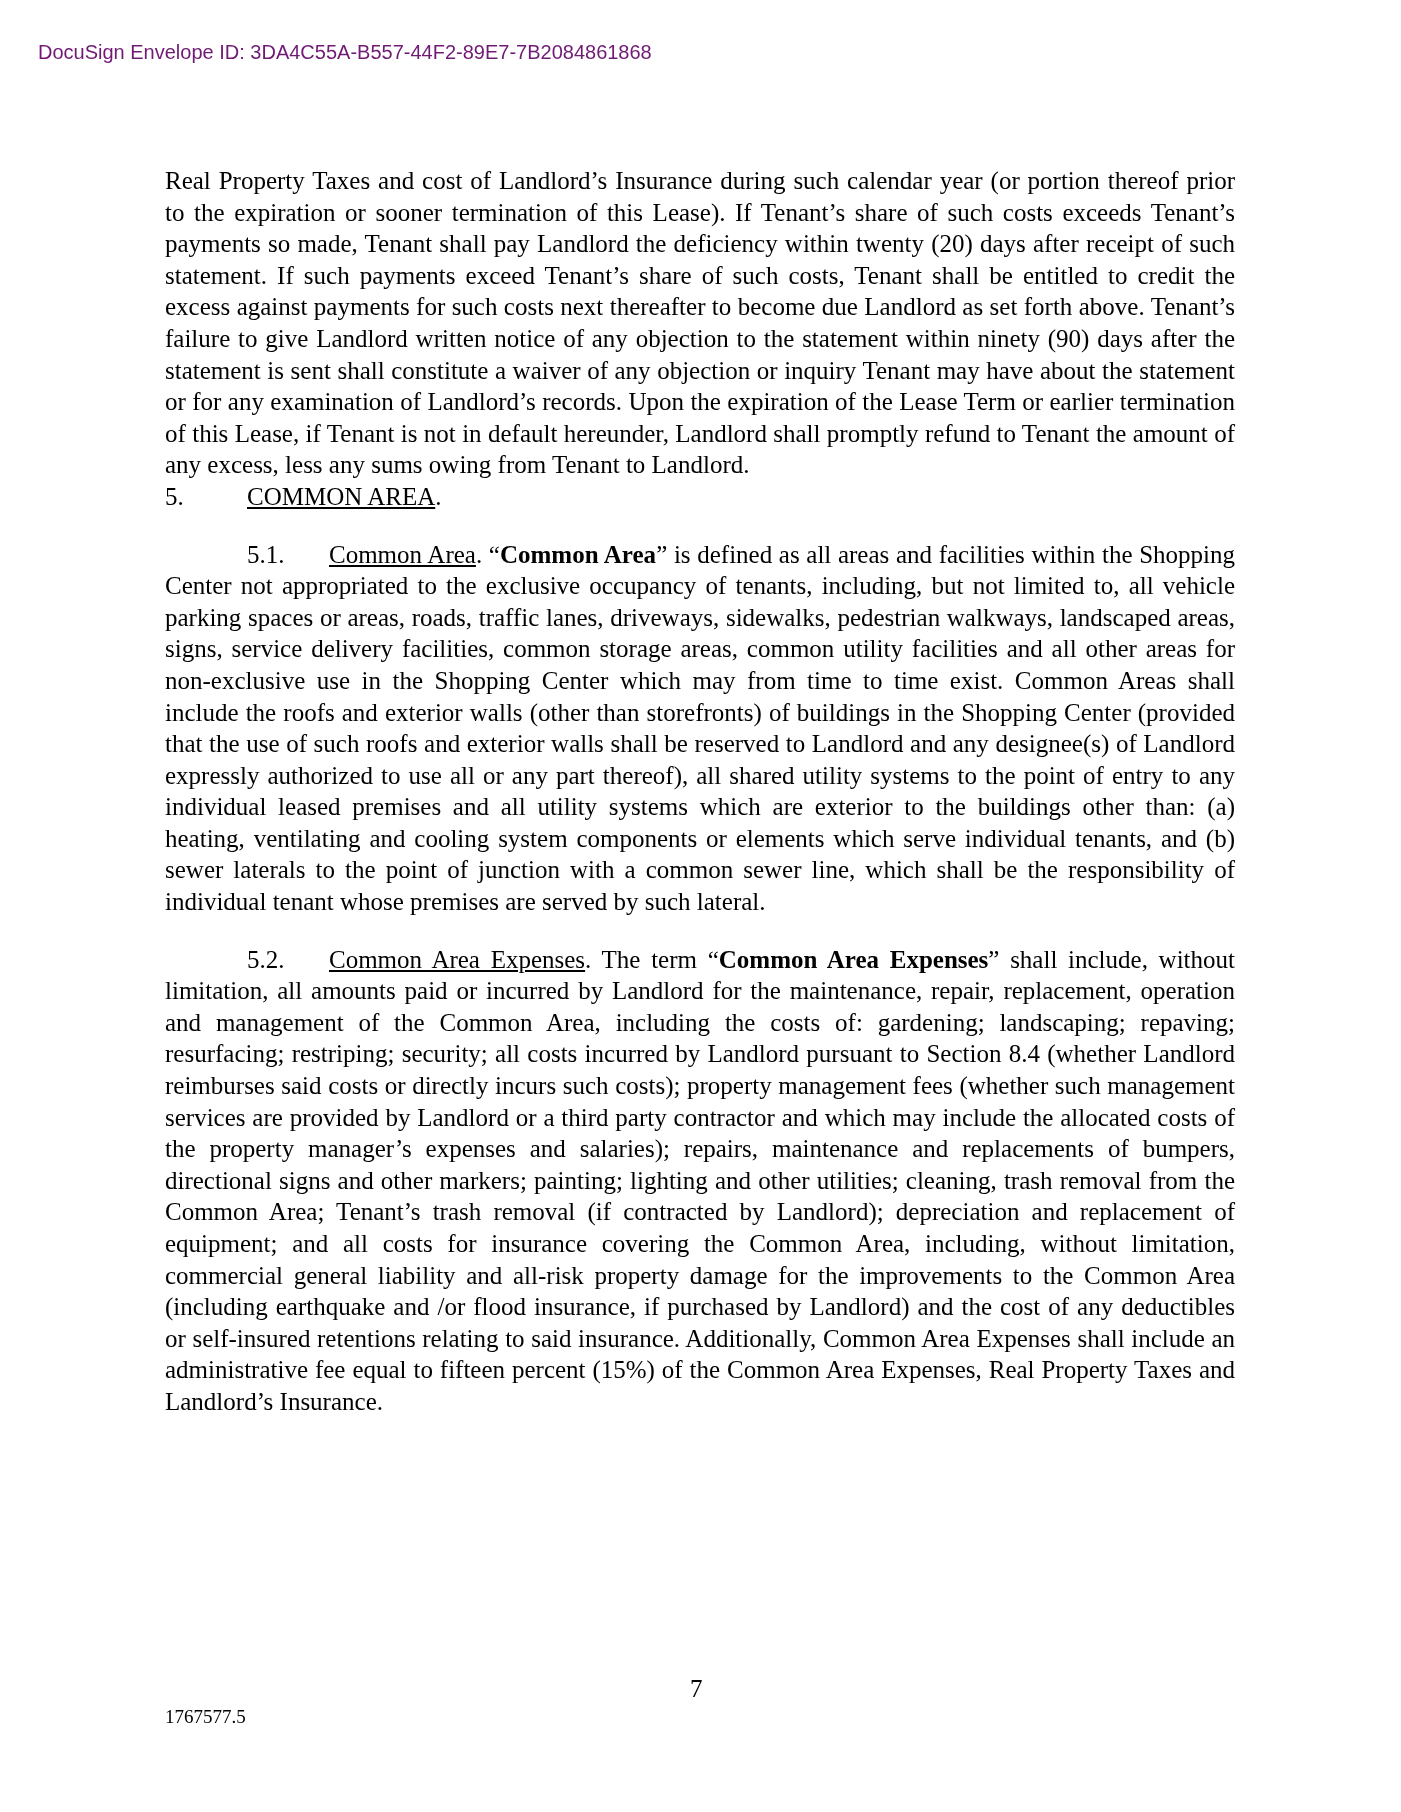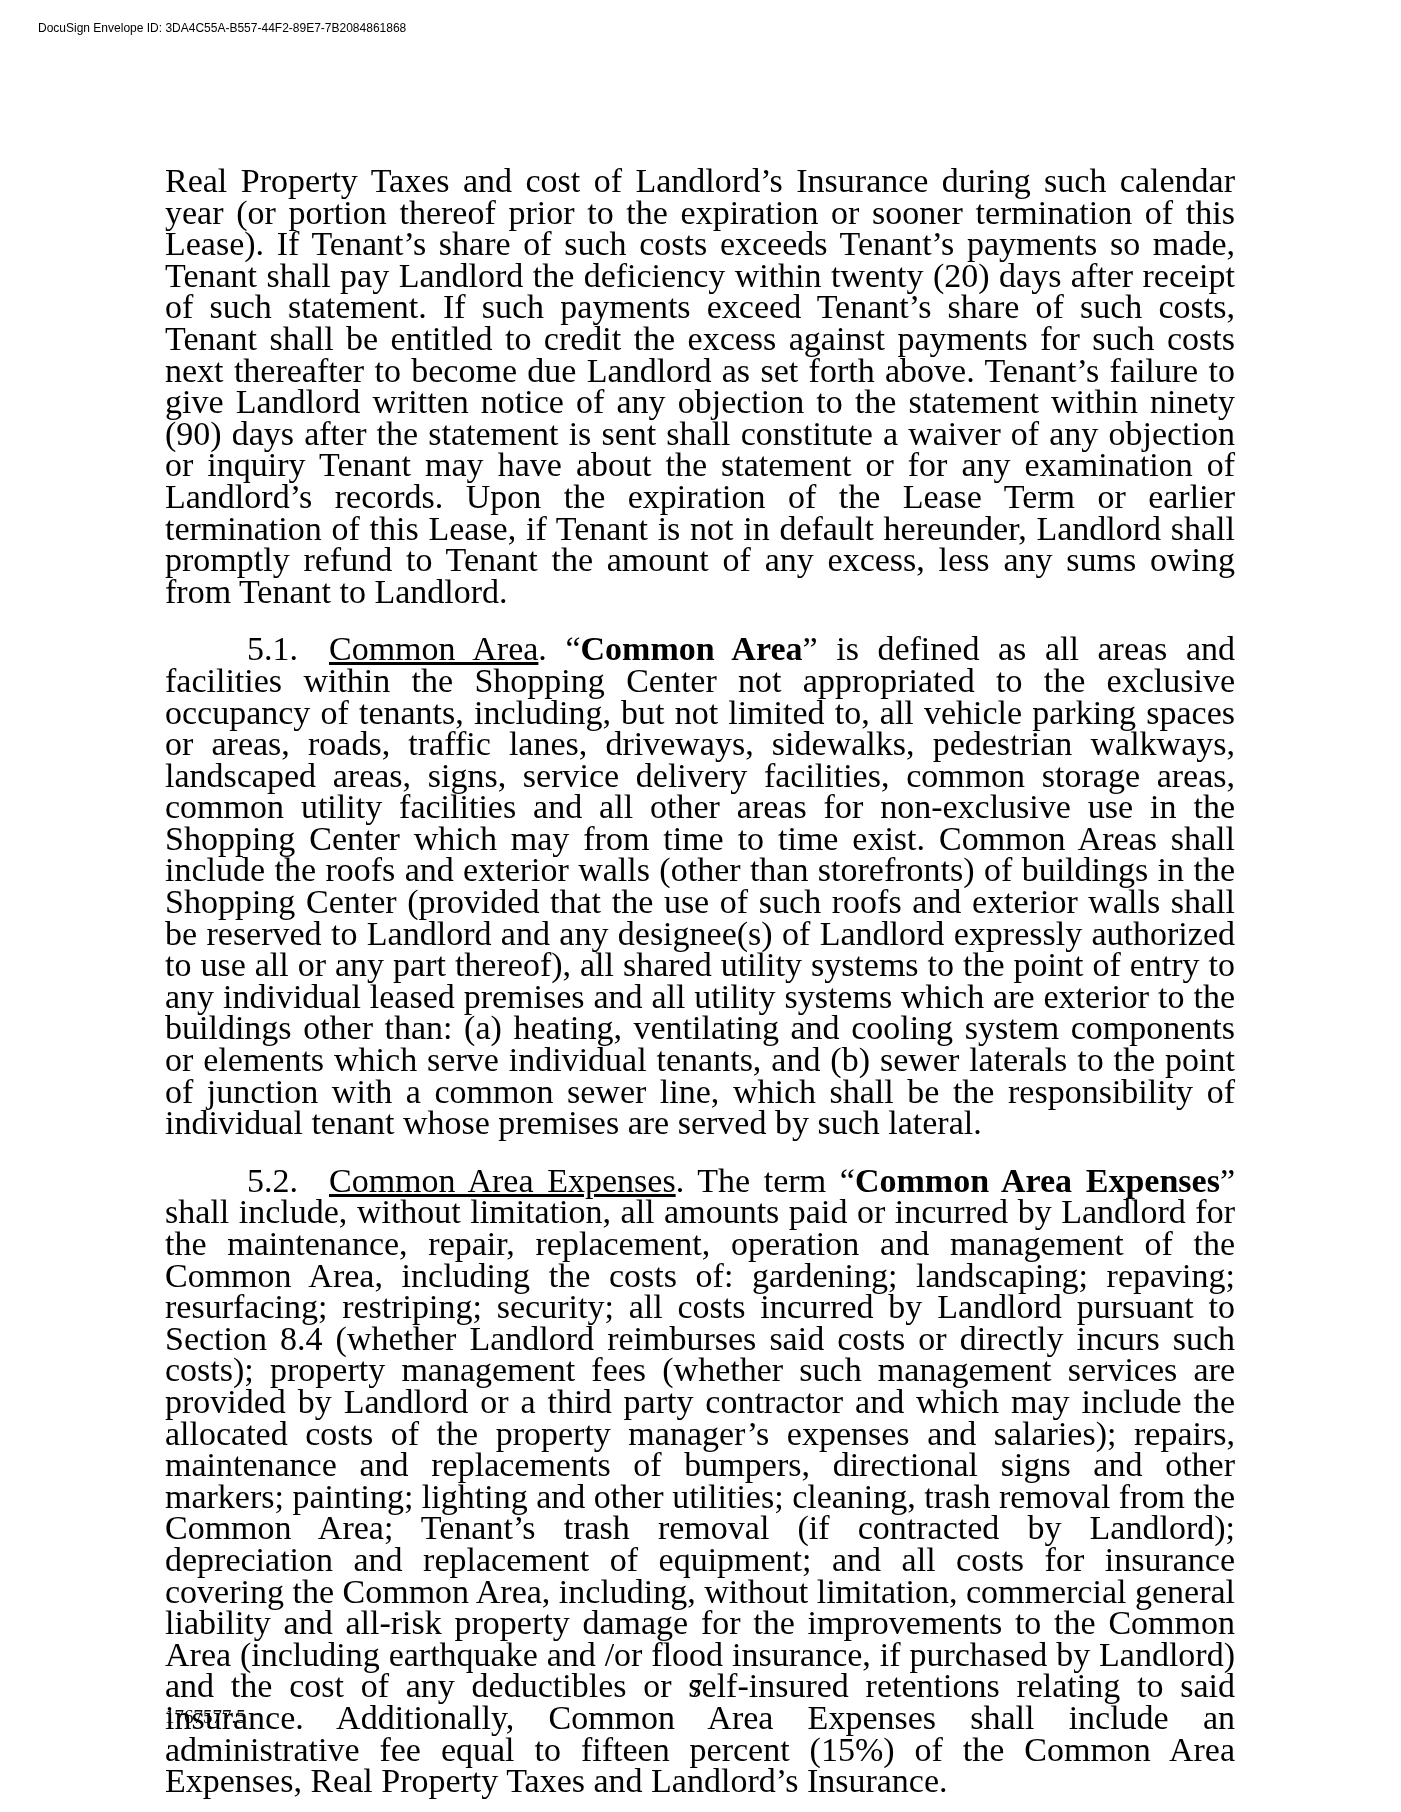--- a/index.html
+++ b/index.html
@@ -1,23 +1,23 @@
 <!DOCTYPE html>
 <html><head>
   <meta charset="utf-8">
   <style>
     html, body { margin: 0; padding: 0; background: #ffffff; }
     body { width: 1401px; height: 1812px; position: relative; overflow: hidden; color: #000; }
     .envelope {
-      position: absolute; left: 38px; top: 21px;
-      font-family: "Liberation Sans", sans-serif; font-size: 12px; color: #000000;
+      position: absolute; left: 38px; top: 41px;
+      font-family: "Liberation Sans", sans-serif; font-size: 20px; color: #701a75;
     }
     .page-body {
       position: absolute; left: 165px; top: 165px; width: 1070px;
-      font-family: "Liberation Serif", serif; font-size: 34px; line-height: 31.6px;
+      font-family: "Liberation Serif", serif; font-size: 25px; line-height: 31.6px;
       text-align: justify; color: #000;
     }
     .page-body p { margin: 0; }
     .para-gap { margin-top: 26px !important; }
     .heading { margin-top: 26px; }
     .heading .num { display: inline-block; width: 82px; }
     .heading .title { text-decoration: underline; }
     .sub-num { display: inline-block; padding-left: 82px; width: 82px; }
     .u { text-decoration: underline; }
     .b { font-weight: bold; }
@@ -31,20 +31,23 @@
     }
   </style>
 </head>
 <body>
 
 <div class="envelope">DocuSign Envelope ID: 3DA4C55A-B557-44F2-89E7-7B2084861868</div>
 
 <div class="page-body">
   <p>Real Property Taxes and cost of Landlord’s Insurance during such calendar year (or portion thereof prior to the expiration or sooner termination of this Lease).  If Tenant’s share of such costs exceeds Tenant’s payments so made, Tenant shall pay Landlord the deficiency within twenty (20) days after receipt of such statement.  If such payments exceed Tenant’s share of such costs, Tenant shall be entitled to credit the excess against payments for such costs next thereafter to become due Landlord as set forth above.  Tenant’s failure to give Landlord written notice of any objection to the statement within ninety (90) days after the statement is sent shall constitute a waiver of any objection or inquiry Tenant may have about the statement or for any examination of Landlord’s records.  Upon the expiration of the Lease Term or earlier termination of this Lease, if Tenant is not in default hereunder, Landlord shall promptly refund to Tenant the amount of any excess, less any sums owing from Tenant to Landlord.</p>
 
+  <p class="heading">
+    <span class="num">5.</span><span class="title">COMMON AREA</span><span>.</span>
+  </p>
 
   <p class="para-gap">
     <span class="sub-num">5.1.</span><span class="u">Common Area</span><span>. “</span><span class="b">Common Area</span><span>” is defined as all areas and facilities within the Shopping Center not appropriated to the exclusive occupancy of tenants, including, but not limited to, all vehicle parking spaces or areas, roads, traffic lanes, driveways, sidewalks, pedestrian walkways, landscaped areas, signs, service delivery facilities, common storage areas, common utility facilities and all other areas for non-exclusive use in the Shopping Center which may from time to time exist.  Common Areas shall include the roofs and exterior walls (other than storefronts) of buildings in the Shopping Center (provided that the use of such roofs and exterior walls shall be reserved to Landlord and any designee(s) of Landlord expressly authorized to use all or any part thereof), all shared utility systems to the point of entry to any individual leased premises and all utility systems which are exterior to the buildings other than: (a) heating, ventilating and cooling system components or elements which serve individual tenants, and (b) sewer laterals to the point of junction with a common sewer line, which shall be the responsibility of individual tenant whose premises are served by such lateral.</span>
   </p>
 
   <p class="para-gap">
     <span class="sub-num">5.2.</span><span class="u">Common Area Expenses</span><span>. The term “</span><span class="b">Common Area Expenses</span><span>” shall include, without limitation, all amounts paid or incurred by Landlord for the maintenance, repair, replacement, operation and management of the Common Area, including the costs of: gardening; landscaping; repaving; resurfacing; restriping; security; all costs incurred by Landlord pursuant to Section 8.4 (whether Landlord reimburses said costs or directly incurs such costs); property management fees (whether such management services are provided by Landlord or a third party contractor and which may include the allocated costs of the property manager’s expenses and salaries); repairs, maintenance and replacements of bumpers, directional signs and other markers; painting; lighting and other utilities; cleaning, trash removal from the Common Area; Tenant’s trash removal (if contracted by Landlord); depreciation and replacement of equipment; and all costs for insurance covering the Common Area, including, without limitation, commercial general liability and all-risk property damage for the improvements to the Common Area (including earthquake and /or flood insurance, if purchased by Landlord) and the cost of any deductibles or self-insured retentions relating to said insurance.  Additionally, Common Area Expenses shall include an administrative fee equal to fifteen percent (15%) of the Common Area Expenses, Real Property Taxes and Landlord’s Insurance.</span>
   </p>
 
 </div>

